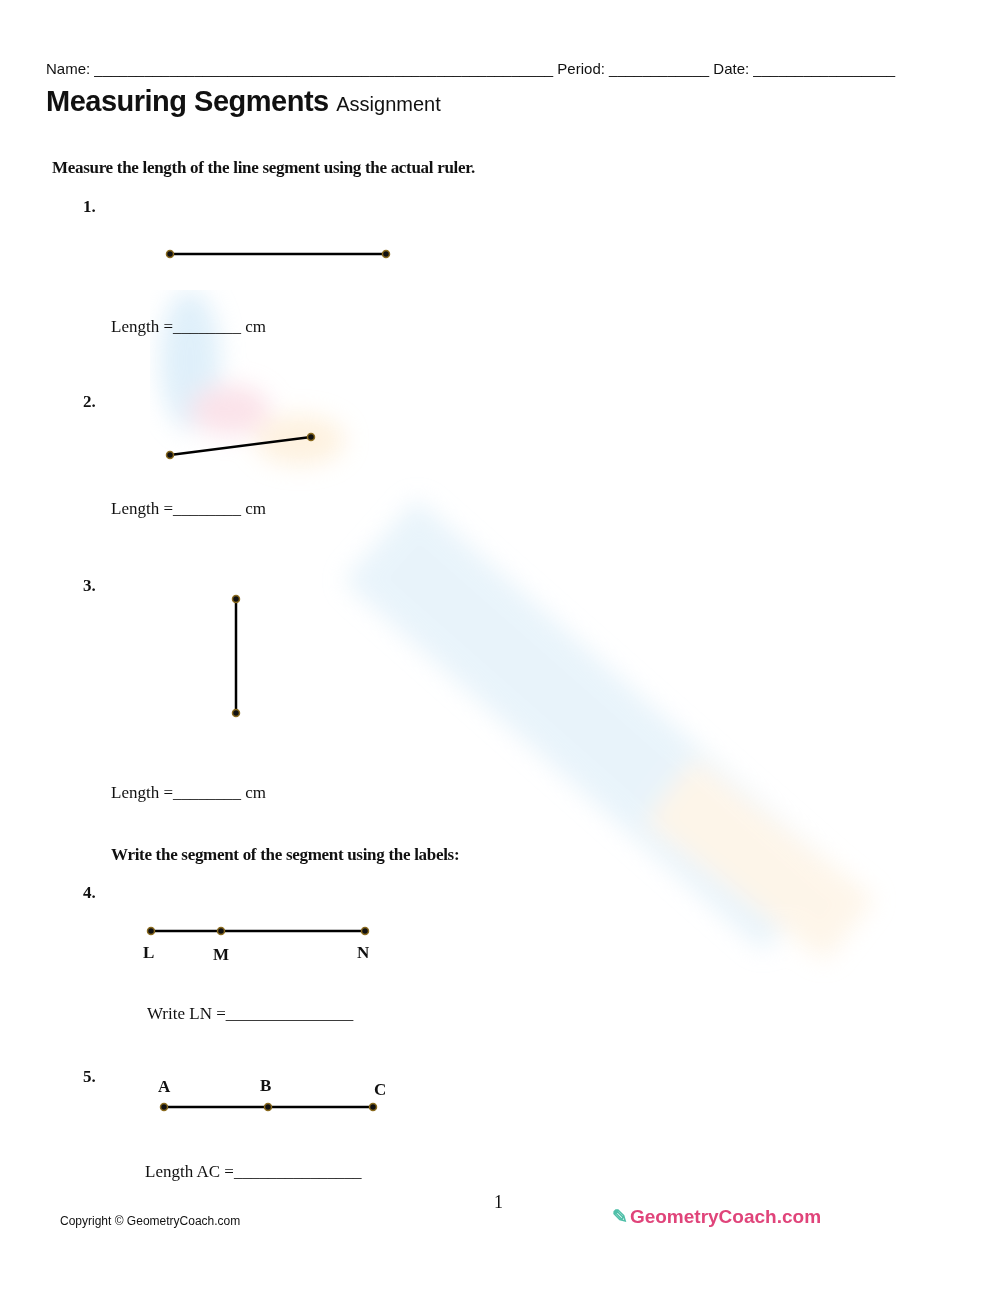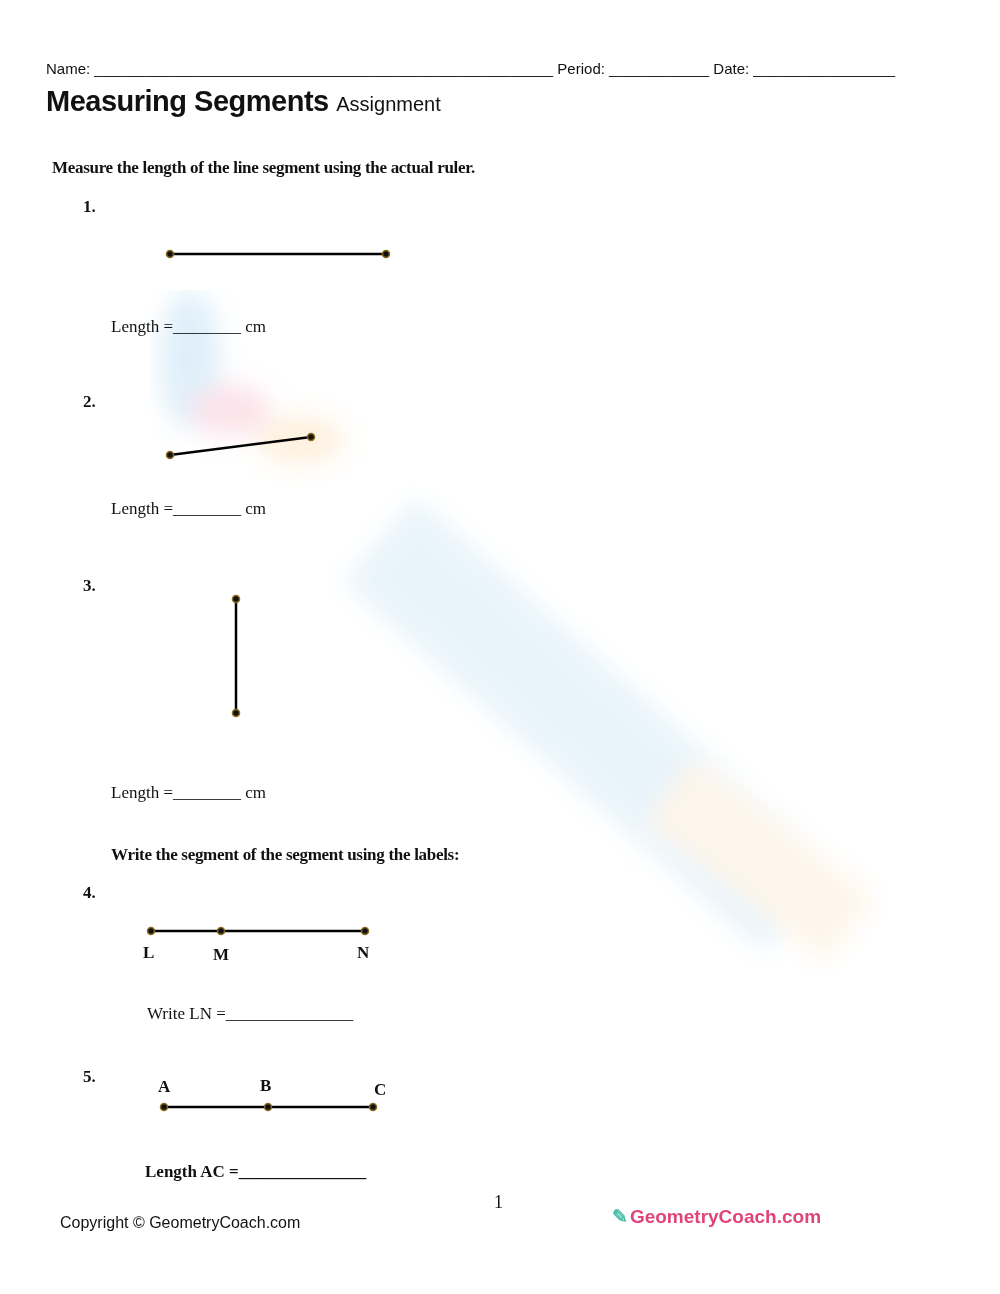--- a/index.html
+++ b/index.html
@@ -9,21 +9,21 @@
   .serif{font-family:"Liberation Serif","DejaVu Serif",serif;}
   .header-line{left:38px;top:60px;font-size:15px;}
   .title{left:38px;top:85px;font-size:29px;font-weight:bold;letter-spacing:-0.5px;}
   .title .sub{font-size:20px;font-weight:normal;letter-spacing:0;}
   .instr{font-size:17px;font-weight:bold;letter-spacing:-0.3px;}
   .num{font-size:17px;font-weight:bold;}
   .len{font-size:17px;}
   .lbl{font-size:17px;font-weight:bold;}
   .wm{position:absolute;left:150px;top:290px;width:800px;height:700px;pointer-events:none;opacity:0.5;}
   svg.geom{position:absolute;left:0;top:0;}
-  .footer{left:52px;top:1214px;font-size:16px;}
+  .footer{left:52px;top:1214px;font-size:12px;}
   .pagenum{left:494px;top:1192px;font-size:18px;}
   .logo{left:604px;top:1205px;font-size:19px;font-weight:bold;color:#e0447a;text-align:center;}
   .logo .mark{color:#4fbfa8;margin-right:2px;}
 </style>
 </head>
 <body>
 
 <svg class="wm" viewBox="0 0 800 700">
   <defs>
       <filter id="bl">
@@ -66,21 +66,21 @@
 <div class="abs serif num" style="left:83px;top:883px;">4.</div>
 <div class="abs serif lbl" style="left:143px;top:943px;">L</div>
 <div class="abs serif lbl" style="left:213px;top:945px;">M</div>
 <div class="abs serif lbl" style="left:357px;top:943px;">N</div>
 <div class="abs serif len" style="left:147px;top:1004px;">Write LN =_______________</div>
 
 <div class="abs serif num" style="left:83px;top:1067px;">5.</div>
 <div class="abs serif lbl" style="left:158px;top:1077px;">A</div>
 <div class="abs serif lbl" style="left:260px;top:1076px;">B</div>
 <div class="abs serif lbl" style="left:374px;top:1080px;">C</div>
-<div class="abs serif len" style="left:145px;top:1162px;font-weight:bold;">Length AC =_______________</div>
+<div class="abs serif len" style="left:145px;top:1162px;">Length AC =_______________</div>
 
 <svg class="geom" width="1000" height="1294">
   <g stroke="#000" stroke-width="2.5">
     <line x1="170" y1="254" x2="386" y2="254"></line>
     <line x1="170" y1="455" x2="311" y2="437"></line>
     <line x1="236" y1="599" x2="236" y2="713"></line>
     <line x1="151" y1="931" x2="365" y2="931"></line>
     <line x1="164" y1="1107" x2="373" y2="1107"></line>
   </g>
   <g fill="#111" stroke="#8a6a1e" stroke-width="1.5">

